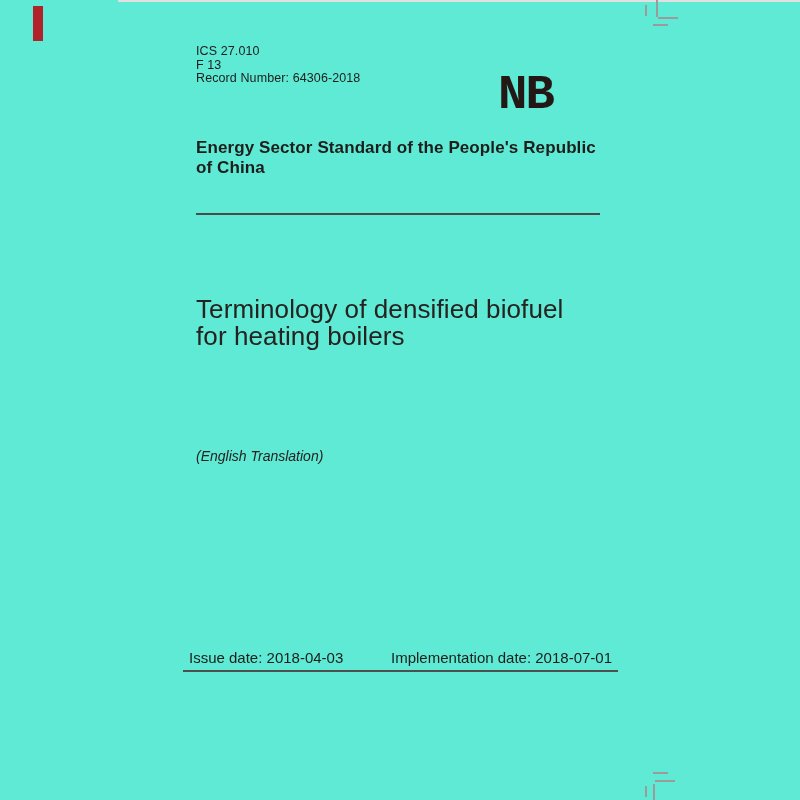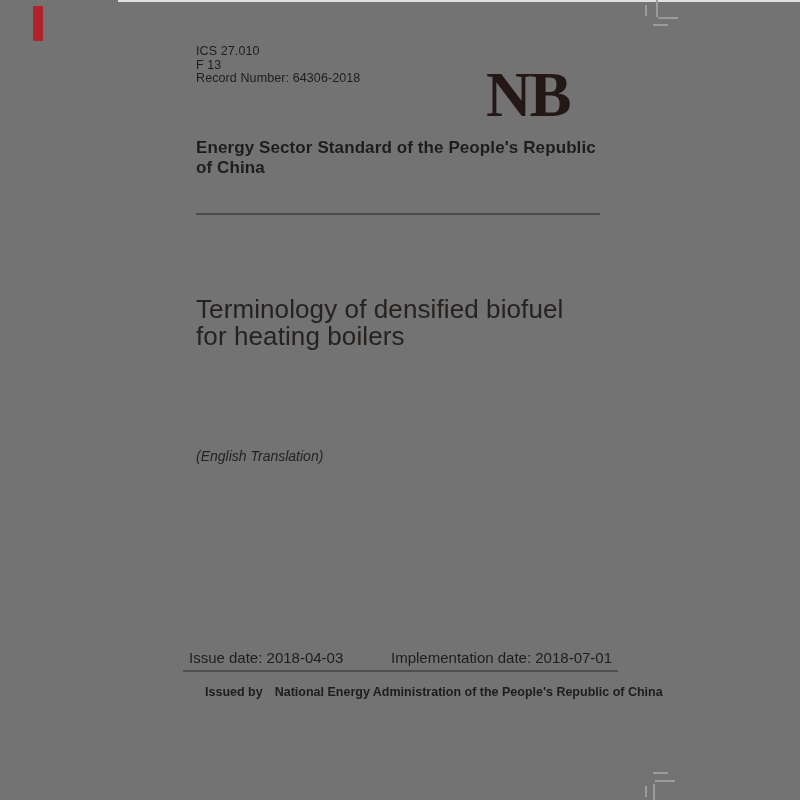--- a/index.html
+++ b/index.html
@@ -4,40 +4,40 @@
 <style>
   html,body{margin:0;padding:0;}
   body{
     width:800px;height:800px;
     background:#ffffff;
     font-family:"Liberation Sans", sans-serif;
     color:#231815;
     position:relative;
     overflow:hidden;
   }
-  .page{position:absolute;inset:0;width:800px;height:800px;background:#737373;}
+  .page{position:absolute;inset:0;width:800px;height:800px;background:#5eead4;}
 
   
   .page-edge-line{position:absolute;left:118px;top:0;width:682px;height:2px;background:#e0e0e0;}
 
   
   .red-mark{position:absolute;left:33px;top:6px;width:10px;height:35px;background:#b2222a;}
 
   
   .mark{position:absolute;background:#9b9b9b;}
 
   
   .meta{position:absolute;left:196px;top:45px;font-size:12.5px;line-height:13.5px;color:#1d1d1b;letter-spacing:0.1px;}
   .meta div{white-space:nowrap;}
 
   
   .nb-logo{
-    position:absolute;left:486px;top:64px;width:100px;height:64px;
-    font-size:63px;font-weight:800;letter-spacing:-2px;line-height:62px;
-    color:#231815;font-family:Liberation Serif, serif;
+    position:absolute;left:498px;top:64px;width:100px;height:64px;
+    font-size:49px;font-weight:800;letter-spacing:-2px;line-height:62px;
+    color:#231815;font-family:Liberation Mono, monospace;
   }
 
   .standard-type{
     position:absolute;left:196px;top:138px;width:420px;
     font-size:17px;font-weight:bold;color:#1d1d1b;letter-spacing:0.1px;
   }
 
   .standard-number{
     position:absolute;left:400px;top:174px;width:200px;text-align:right;
     font-size:15px;color:#1d1d1b;letter-spacing:0.3px;
@@ -109,18 +109,14 @@
 
   <div class="title-en">Terminology of densified biofuel for heating boilers</div>
   <div class="translation-note">(English Translation)</div>
 
   <div class="dates-row">
     <span class="date">Issue date: 2018-04-03</span>
     <span class="date">Implementation date: 2018-07-01</span>
   </div>
   <div class="rule-bottom"></div>
 
-  <div class="issued-row">
-    <span>Issued by</span>
-    <span>National Energy Administration of the People's Republic of China</span>
-  </div>
 
 </div>
 
 </body></html>

